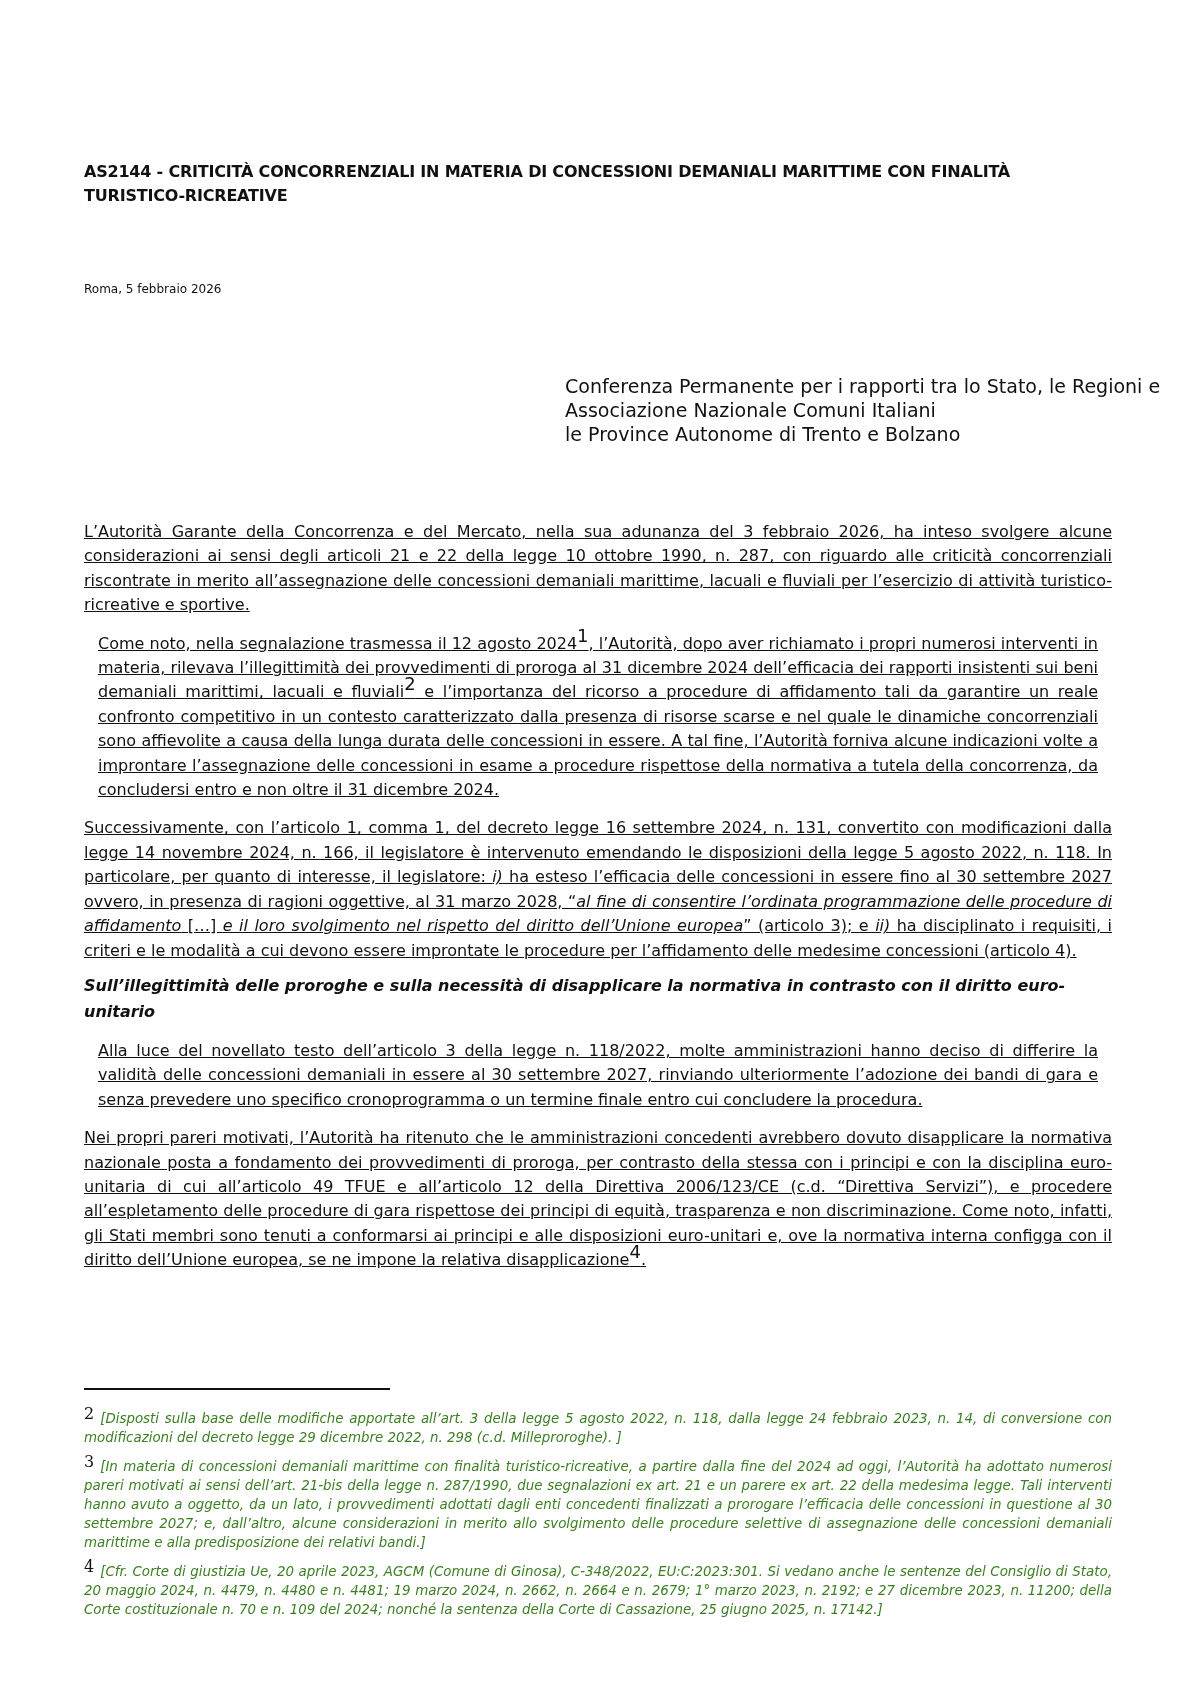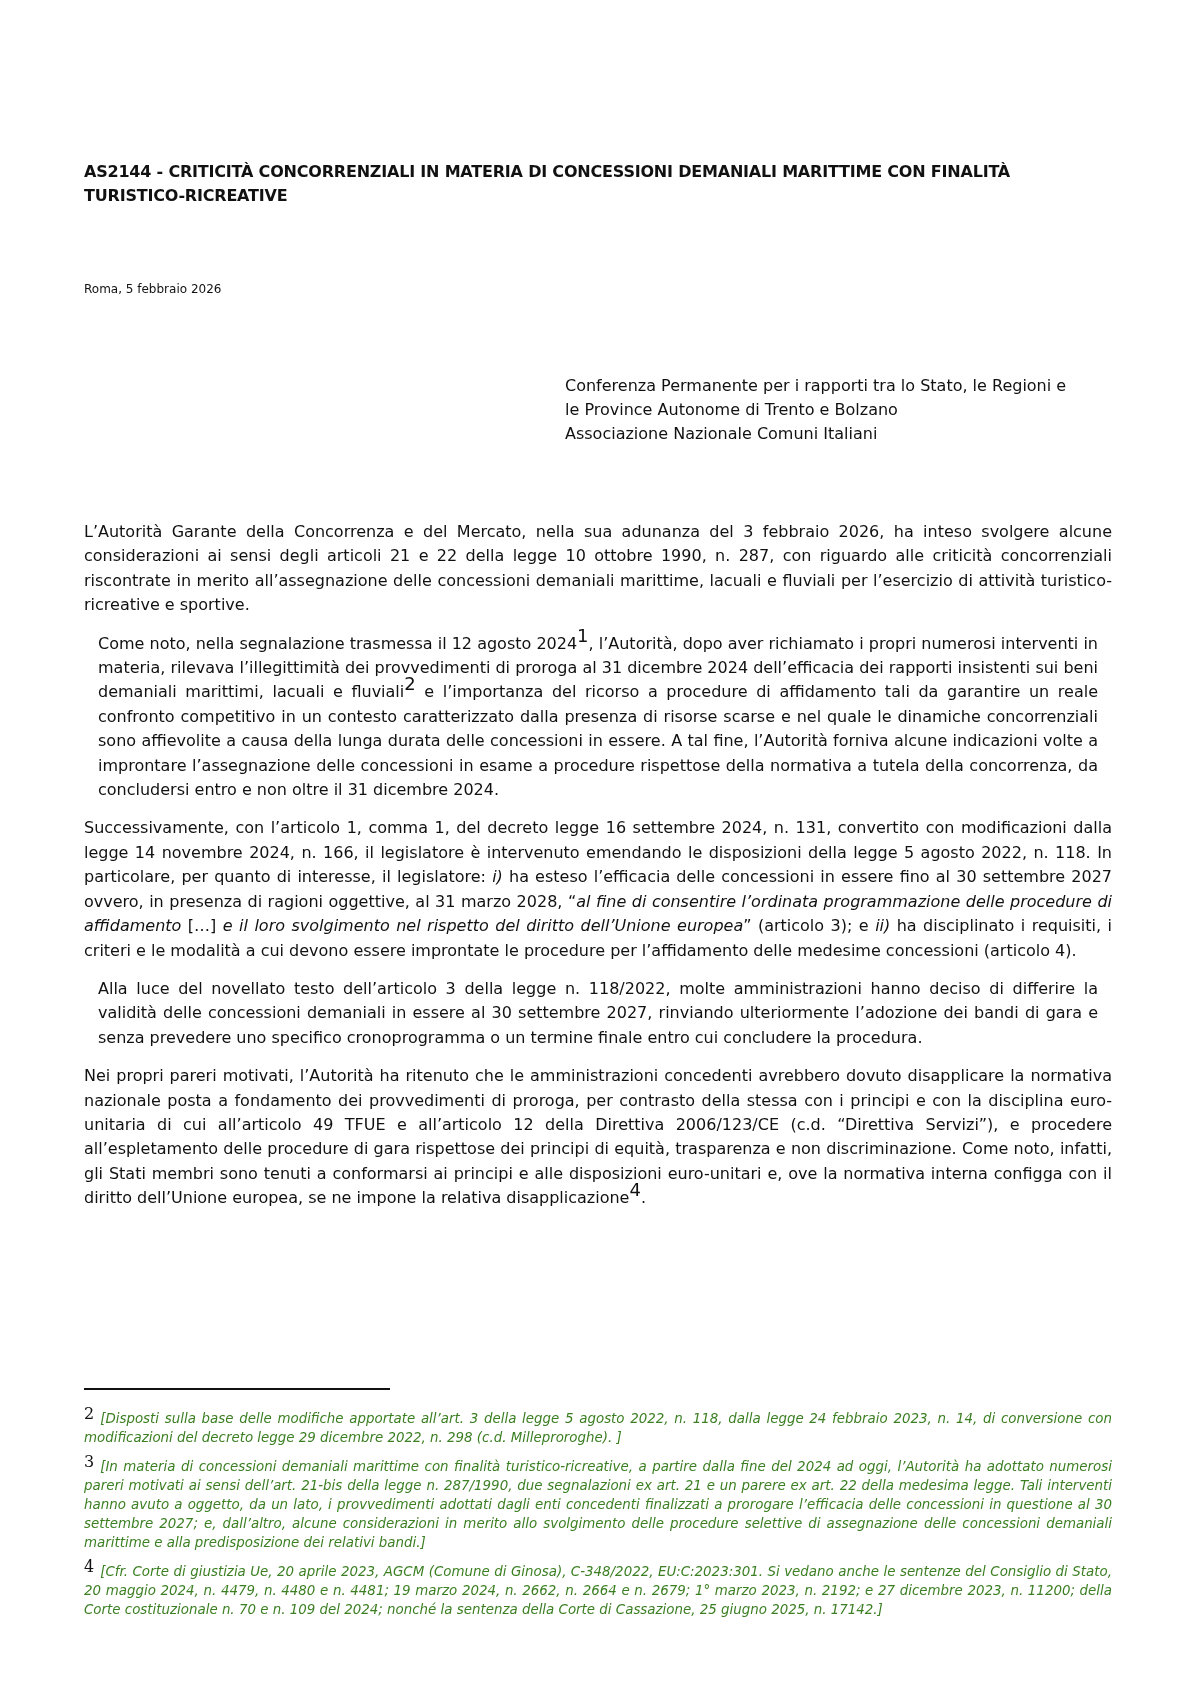--- a/index.html
+++ b/index.html
@@ -17,29 +17,29 @@
     font-family: "DejaVu Sans", sans-serif;
     font-weight: bold; font-size: 16px; line-height: 24px;
     letter-spacing: -0.2px;
   }
   .place-date {
     position: absolute; left: 84px; top: 278px;
     font-size: 12px; line-height: 22px;
   }
   .addressee {
     position: absolute; left: 565px; top: 374px; width: 560px;
-    font-size: 16px; line-height: 24px;
+    font-size: 19px; line-height: 24px;
   }
   .addressee div { white-space: nowrap; }
   .body {
     position: absolute; left: 84px; top: 520px; width: 1028px;
     font-size: 16px; line-height: 24.4px;
     text-align: justify;
   }
-  .body p { margin: 0 0 8px 0; }
+  .body p { margin: 0 0 8px 0; text-decoration: underline; }
   .body p.tight { margin: 14px; }
   .body sup { font-size: 18px; line-height: 0; vertical-align: 7px; }
   .body .it { font-style: italic; }
   .heading {
     font-weight: bold; font-style: italic;
     font-size: 16px; line-height: 26px;
     margin: 10px 0 8px 0;
     text-align: left;
   }
   .fn-rule {
@@ -69,32 +69,33 @@
 <body>
 
 <div class="page">
 
   <div class="title">AS2144 - CRITICITÀ CONCORRENZIALI IN MATERIA DI CONCESSIONI DEMANIALI MARITTIME CON FINALITÀ TURISTICO-RICREATIVE</div>
 
   <div class="place-date">Roma,  5 febbraio 2026</div>
 
   <div class="addressee">
     <div>Conferenza Permanente per i rapporti tra lo Stato, le Regioni e</div>
+    <div>Associazione Nazionale Comuni Italiani</div>
     <div>le Province Autonome di Trento e Bolzano</div>
-    <div>Associazione Nazionale Comuni Italiani</div>
   </div>
 
   <div class="body">
     <p>L’Autorità Garante della Concorrenza e del Mercato, nella sua adunanza del 3 febbraio 2026, ha inteso svolgere alcune considerazioni ai sensi degli articoli 21 e 22 della legge 10 ottobre 1990, n. 287, con riguardo alle criticità concorrenziali riscontrate in merito all’assegnazione delle concessioni demaniali marittime, lacuali e fluviali per l’esercizio di attività turistico-ricreative e sportive.</p>
 
     <p class="tight"><span>Come noto, nella segnalazione trasmessa il 12 agosto 2024</span><sup>1</sup><span>, l’Autorità, dopo aver richiamato i propri numerosi interventi in materia, rilevava l’illegittimità dei provvedimenti di proroga al 31 dicembre 2024 dell’efficacia dei rapporti insistenti sui beni demaniali marittimi, lacuali e fluviali</span><sup>2</sup><span> e l’importanza del ricorso a procedure di affidamento tali da garantire un reale confronto competitivo in un contesto caratterizzato dalla presenza di risorse scarse e nel quale le dinamiche concorrenziali sono affievolite a causa della lunga durata delle concessioni in essere. A tal fine, l’Autorità forniva alcune indicazioni volte a improntare l’assegnazione delle concessioni in esame a procedure rispettose della normativa a tutela della concorrenza, da concludersi entro e non oltre il 31 dicembre 2024.</span></p>
 
     <p><span>Successivamente, con l’articolo 1, comma 1, del decreto legge 16 settembre 2024, n. 131, convertito con modificazioni dalla legge 14 novembre 2024, n. 166, il legislatore è intervenuto emendando le disposizioni della legge 5 agosto 2022, n. 118. In particolare, per quanto di interesse, il legislatore: </span><span class="it">i)</span><span> ha esteso l’efficacia delle concessioni in essere fino al 30 settembre 2027 ovvero, in presenza di ragioni oggettive, al 31 marzo 2028, “</span><span class="it">al fine di consentire l’ordinata programmazione delle procedure di affidamento</span><span> […] </span><span class="it">e il loro svolgimento nel rispetto del diritto dell’Unione europea</span><span>” (articolo 3); e </span><span class="it">ii)</span><span> ha disciplinato i requisiti, i criteri e le modalità a cui devono essere improntate le procedure per l’affidamento delle medesime concessioni (articolo 4).</span></p>
 
 
+    <div class="heading">Sull’illegittimità delle proroghe e sulla necessità di disapplicare la normativa in contrasto con il diritto euro-unitario</div>
 
     <p class="tight">Alla luce del novellato testo dell’articolo 3 della legge n. 118/2022, molte amministrazioni hanno deciso di differire la validità delle concessioni demaniali in essere al 30 settembre 2027, rinviando ulteriormente l’adozione dei bandi di gara e senza prevedere uno specifico cronoprogramma o un termine finale entro cui concludere la procedura.</p>
 
     <p><span>Nei propri pareri motivati, l’Autorità ha ritenuto che le amministrazioni concedenti avrebbero dovuto disapplicare la normativa nazionale posta a fondamento dei provvedimenti di proroga, per contrasto della stessa con i principi e con la disciplina euro-unitaria di cui all’articolo 49 TFUE e all’articolo 12 della Direttiva 2006/123/CE (c.d. “Direttiva Servizi”), e procedere all’espletamento delle procedure di gara rispettose dei principi di equità, trasparenza e non discriminazione. Come noto, infatti, gli Stati membri sono tenuti a conformarsi ai principi e alle disposizioni euro-unitari e, ove la normativa interna configga con il diritto dell’Unione europea, se ne impone la relativa disapplicazione</span><sup>4</sup><span>.</span></p>
   </div>
 
   <div class="fn-rule"></div>
 
   <div class="footnotes">
     <div class="fn"><span class="num">2</span><span>[Disposti sulla base delle modifiche apportate all’art. 3 della legge 5 agosto 2022, n. 118, dalla legge 24 febbraio 2023, n. 14, di conversione con modificazioni del decreto legge 29 dicembre 2022, n. 298 (c.d. Milleproroghe). ]</span></div>

